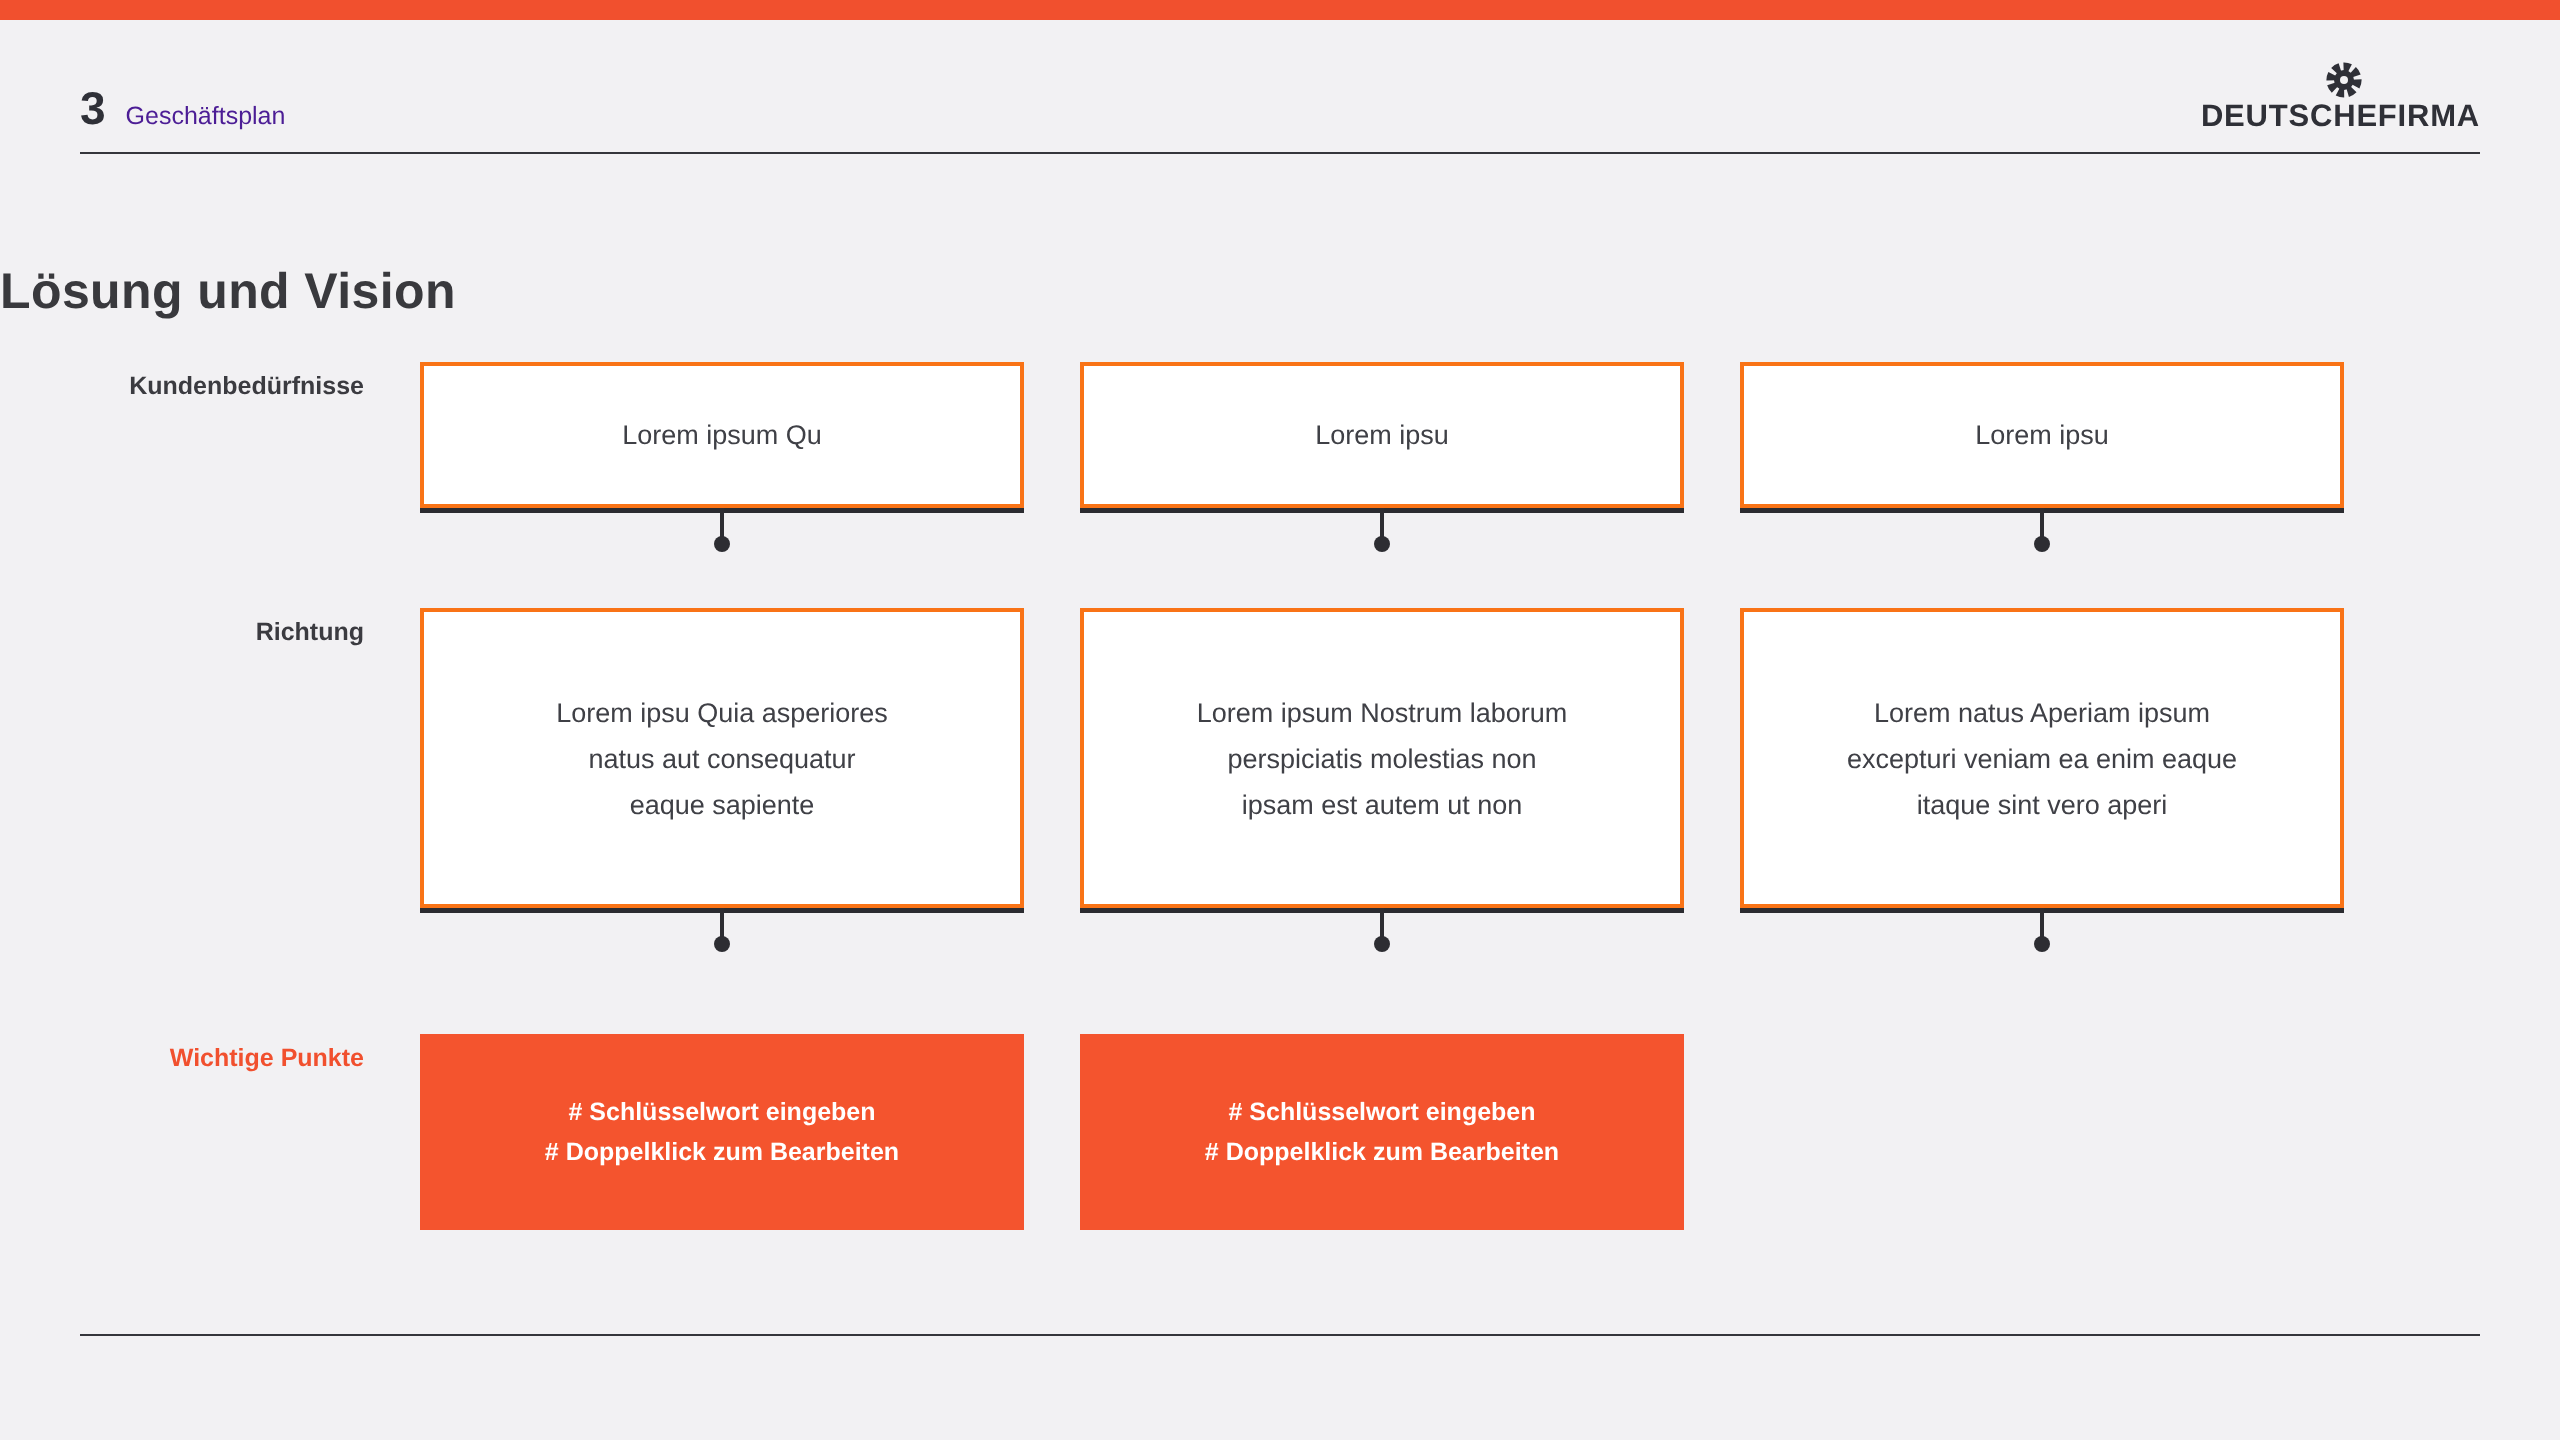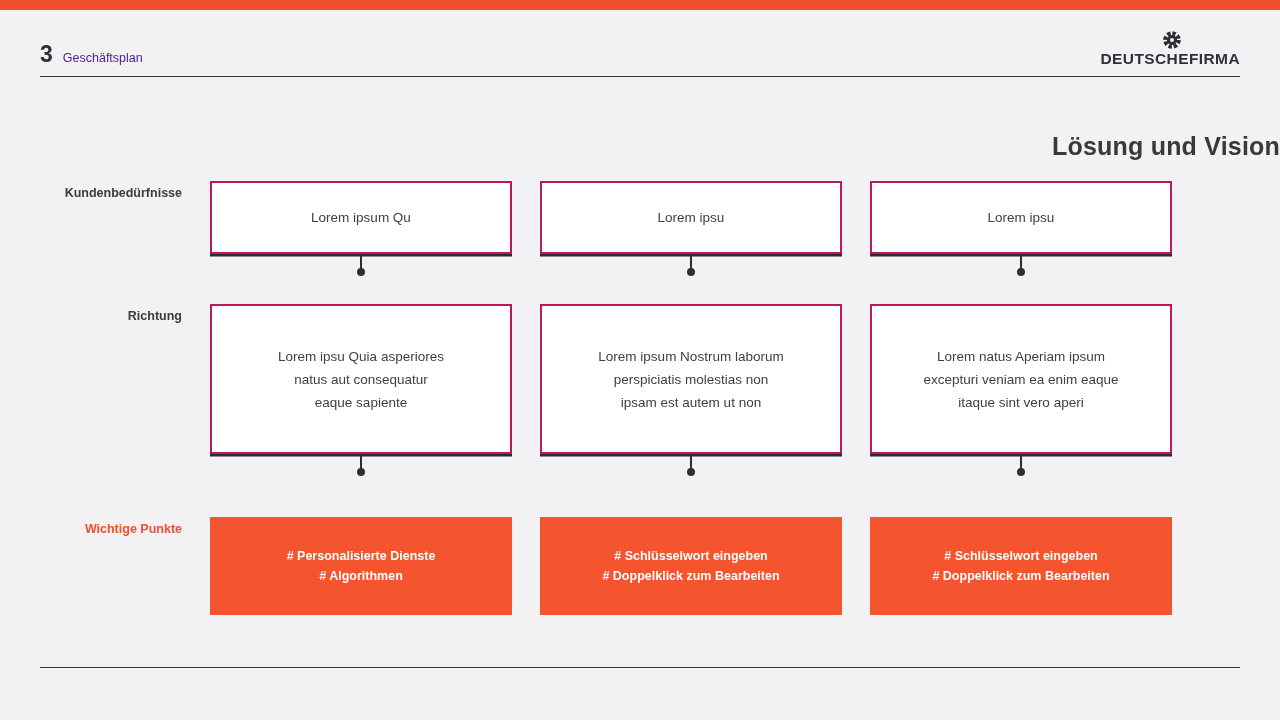--- a/index.html
+++ b/index.html
@@ -25,42 +25,42 @@
   }
   .header-left { display: flex; align-items: baseline; }
   .slide-num { font-size: 23px; font-weight: 700; color: #2f3037; }
   .slide-label { font-size: 12.5px; font-weight: 400; color: #4c1d95; margin-left: 10px; }
   .brand { display: flex; align-items: center; flex-direction: column; }
   .gear { width: 20px; height: 20px; margin-right: -4px; position: relative; z-index: 2; display: inline-block; }
   .brand-name { font-size: 15.5px; font-weight: 700; letter-spacing: 0.4px; color: #2f3037; }
 
   .title {
     position: absolute; top: 132px; left: 0; width: 1280px;
-    text-align: right;
+    text-align: left;
     font-size: 25px; font-weight: 600; color: #39393d;
     letter-spacing: 0.2px;
   }
 
   .grid {
     position: absolute; left: 40px; top: 181px;
     display: grid;
     grid-template-columns: 142px 302px 302px 302px;
     grid-template-rows: 73px 50px 150px 63px 98px;
     column-gap: 28px;
   }
 
   .row-label {
     font-size: 12.5px; font-weight: 700; color: #3b3b40;
     text-align: right; padding-top: 5px;
   }
   .row-label.accent { color: #f1502e; }
 
   .box {
     background: #ffffff;
-    border: 2px solid #be185d;
+    border: 2px solid #f97316;
     box-shadow: 0 2.5px 0 0 #2b2b30;
     display: flex; align-items: center; justify-content: center;
     text-align: center;
     font-size: 13.5px; color: #3f4046;
   }
   .box .text { line-height: 23px; }
   .t1 { max-width: 170px; }
   .t2 { max-width: 190px; }
   .t3 { max-width: 215px; }
 
@@ -155,24 +155,20 @@
       <div class="line"></div>
       <div class="dot"></div>
     </div>
   <div class="connector">
       <div class="line"></div>
       <div class="dot"></div>
     </div>
 
   <div class="row-label accent">Wichtige Punkte</div>
   <div class="box box-points">
-    <div class="pt-line"># Personalisierte Dienste</div>
-    <div class="pt-line"># Algorithmen</div>
-  </div>
-  <div class="box box-points">
     <div class="pt-line"># Schlüsselwort eingeben</div>
     <div class="pt-line"># Doppelklick zum Bearbeiten</div>
   </div>
   <div class="box box-points">
     <div class="pt-line"># Schlüsselwort eingeben</div>
     <div class="pt-line"># Doppelklick zum Bearbeiten</div>
   </div>
 </div>
 
 <div class="footer-rule"></div>

